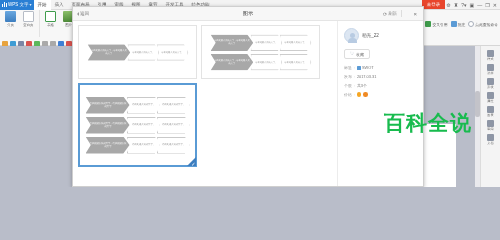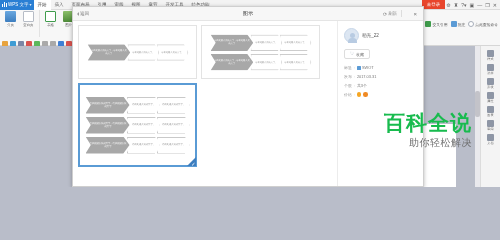--- a/index.html
+++ b/index.html
@@ -431,16 +431,15 @@
             <span class="coin"></span>
             <span class="coin2"></span>
           </div>
         </div>
       </div>
     </div>
   </div>
 
   <div class="wm">
     <div class="wm-title">百科全说</div>
-    <div class="wm-sub">助你轻松解决</div>
   </div>
 
 </div>
 
 </body></html>

